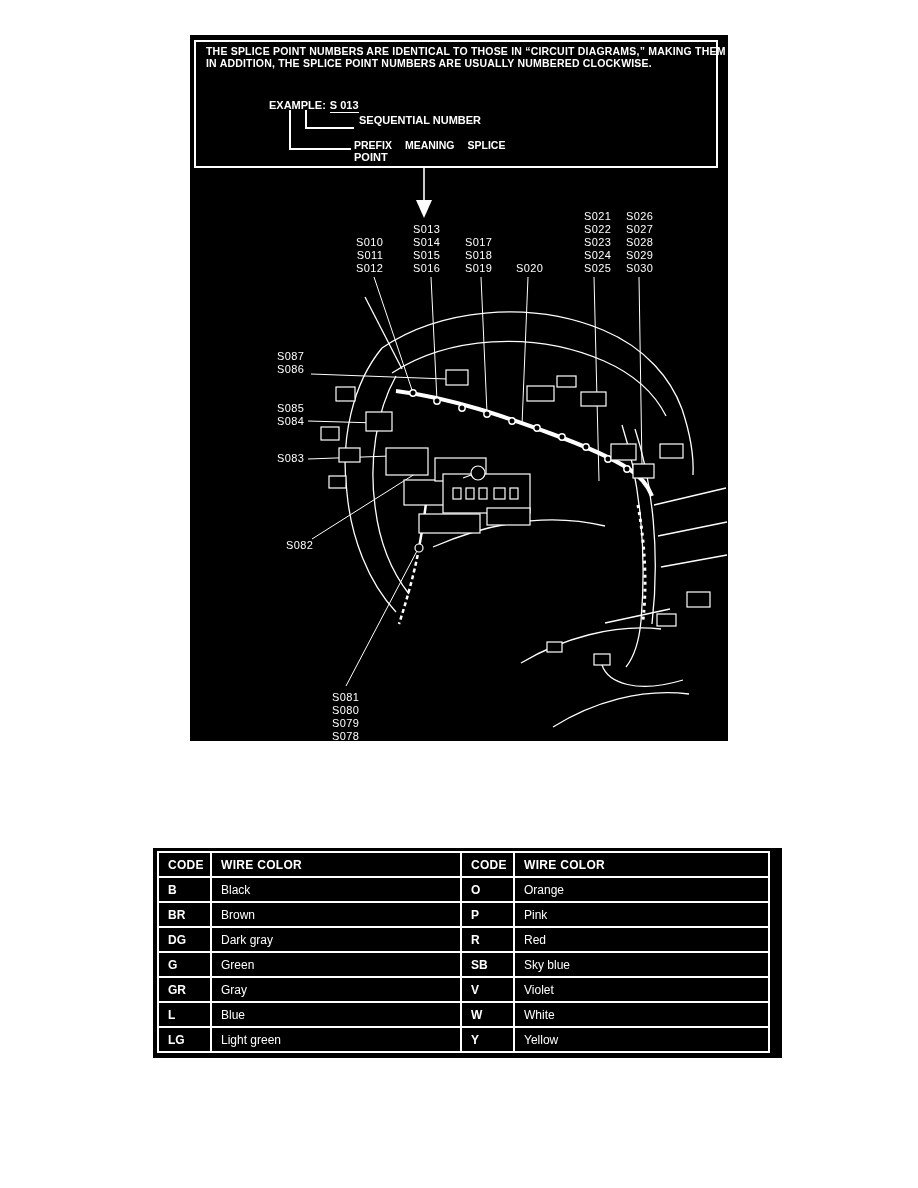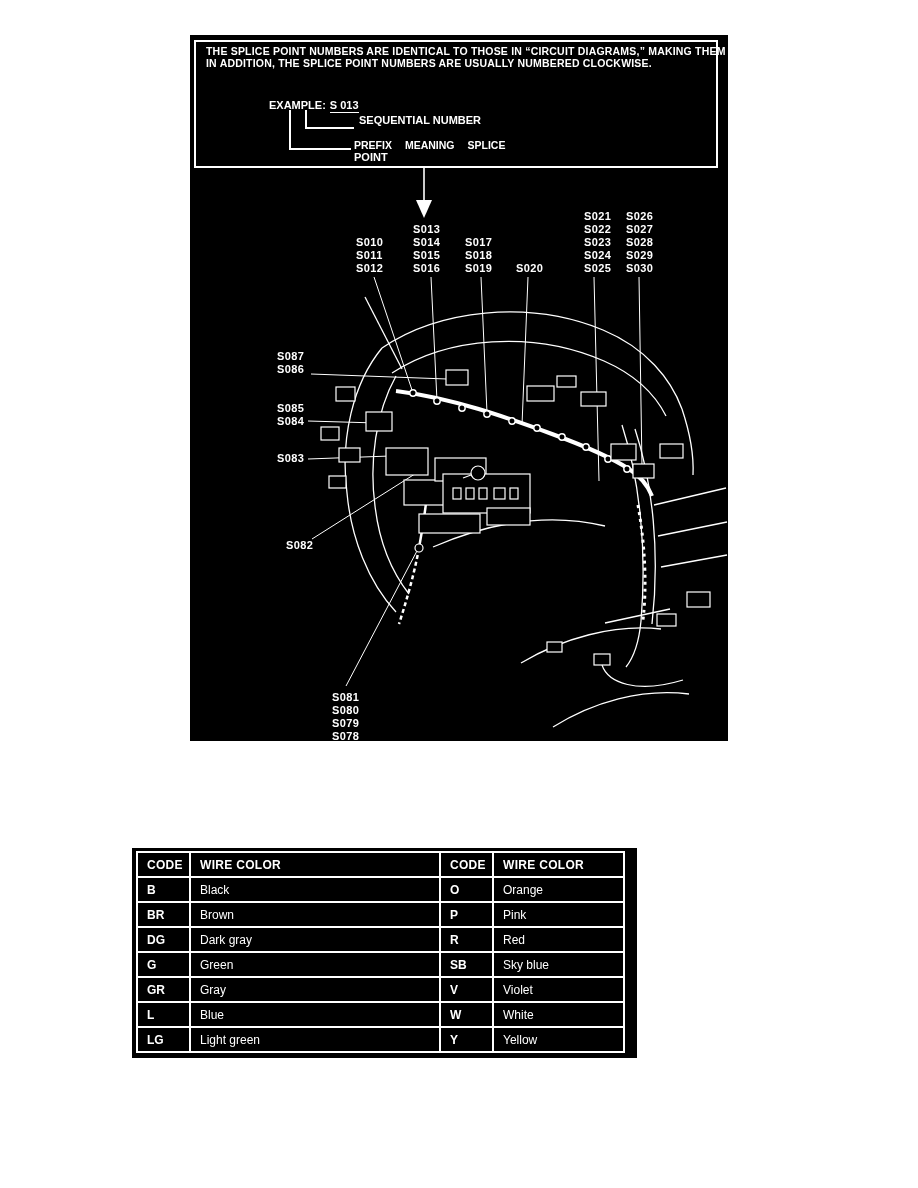--- a/index.html
+++ b/index.html
@@ -18,25 +18,25 @@
   .bracket{position:absolute;border-left:2px solid #fff;border-bottom:2px solid #fff;}
   .bracket-seq{left:109px;top:68px;width:47px;height:17px;}
   .bracket-prefix{left:93px;top:68px;width:60px;height:38px;}
   .seq-label{position:absolute;left:163px;top:72px;font-weight:bold;font-size:11px;white-space:nowrap;}
   .prefix-row{position:absolute;left:158px;top:97px;font-weight:bold;font-size:10.5px;white-space:nowrap;}
   .prefix-row span{margin-right:13px;}
   .point-label{position:absolute;left:158px;top:109px;font-weight:bold;font-size:11px;}
 
   .art{position:absolute;left:0;top:0;width:538px;height:706px;}
 
-  .sgroup{position:absolute;color:#fff;font-weight:bold;font-size:11px;line-height:13px;
-          letter-spacing:.4px;white-space:nowrap;}
+  .sgroup{position:absolute;color:#fff;font-weight:normal;font-size:11px;line-height:13px;
+          letter-spacing:.4px;white-space:nowrap;text-align:right;}
 
   
-  .table-wrap{position:absolute;left:132px;top:848px;width:505px;background:#000;padding:3px 12px 5px 4px;box-sizing:border-box;}
+  .table-wrap{position:absolute;left:153px;top:848px;width:629px;background:#000;padding:3px 12px 5px 4px;box-sizing:border-box;}
   table.wires{width:100%;border-collapse:collapse;color:#fff;table-layout:fixed;}
   table.wires th,table.wires td{border:2px solid #fff;font-size:12px;height:21px;
        padding:1px 4px 1px 9px;text-align:left;vertical-align:middle;overflow:hidden;}
   table.wires th{font-weight:bold;letter-spacing:.3px;}
   td.code{font-weight:bold;}
   col.c-code{width:53px;}
   col.c-color1{width:250px;}
   col.c-code2{width:53px;}
 </style>
 </head>

